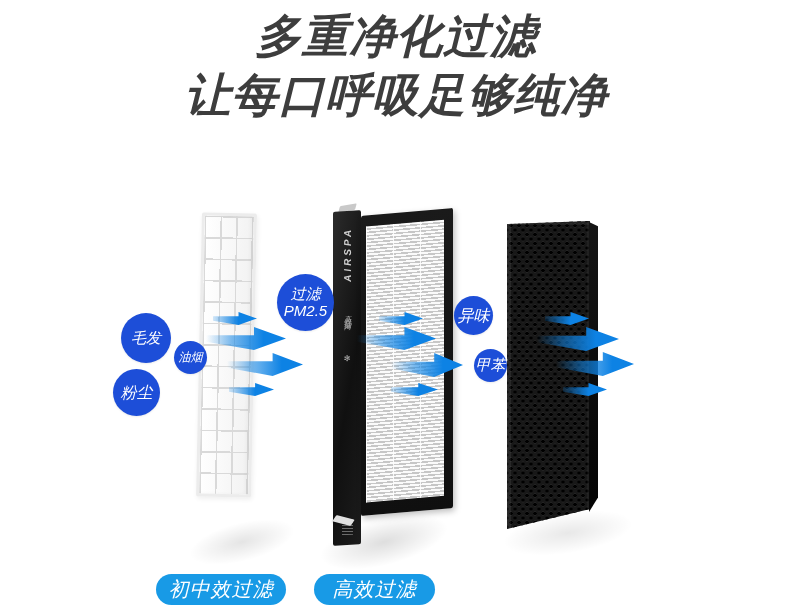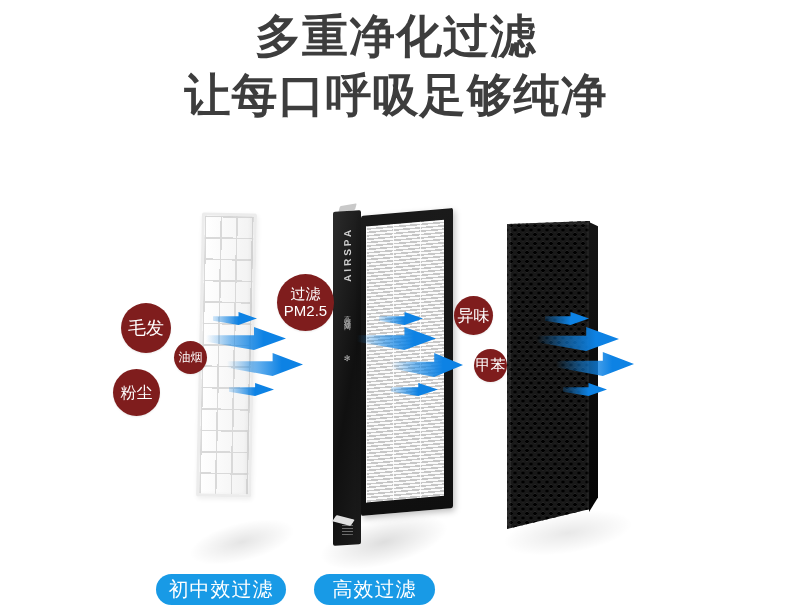--- a/index.html
+++ b/index.html
@@ -1,17 +1,17 @@
 <!DOCTYPE html>
 <html><head>
 <meta charset="utf-8">
 <style>
   html,body{margin:0;padding:0;background:#ffffff;}
   body{font-family:"Liberation Sans","DejaVu Sans",sans-serif;}
-  #stage{position:relative;width:792px;height:610px;background:#ffffff;overflow:hidden;margin:0 auto;}
+  #stage{position:relative;width:792px;height:610px;background:#ffffff;overflow:hidden;margin:0 auto;font-style:italic;}
 
   
   .headline{position:absolute;top:6px;left:0;width:792px;text-align:center;color:#3d3d3d;
             font-weight:700;letter-spacing:1px;}
   .headline .l1{font-size:46px;line-height:60px;}
   .headline .l2{font-size:46px;line-height:58px;}
 
   
   .floor-shadow{position:absolute;border-radius:50%;
     background:radial-gradient(ellipse at center, rgba(0,0,0,.13) 0%, rgba(0,0,0,0) 68%);}
@@ -68,24 +68,24 @@
     background:linear-gradient(180deg,#151515,#040404);}
 
   
   .arrow{position:absolute;}
   .arrow.big{clip-path:polygon(0 36%,60% 36%,60% 0,100% 50%,60% 100%,0 64%);
     background:linear-gradient(90deg,rgba(18,133,228,0) 0%,rgba(18,133,228,.55) 32%,#0d82e4 72%);}
   .arrow.small{clip-path:polygon(0 33%,58% 33%,58% 0,100% 50%,58% 100%,0 67%);
     background:linear-gradient(90deg,rgba(18,133,228,.18) 0%,#0d82e4 58%);}
 
   
-  .bubble{position:absolute;border-radius:50%;background:#7f1d1d;color:#ffffff;
+  .bubble{position:absolute;border-radius:50%;background:#1d4ed8;color:#ffffff;
     display:flex;flex-direction:column;align-items:center;justify-content:center;
     text-align:center;line-height:1.12;box-shadow:0 1px 2px rgba(0,0,0,.08);}
-  #b-hair        {left:121px;top:303px;width:50px;height:50px;font-size:18px;}
+  #b-hair        {left:121px;top:313px;width:50px;height:50px;font-size:15px;}
   #b-oil         {left:174px;top:341px;width:33px;height:33px;font-size:12px;align-items:center;}
   #b-dust        {left:113px;top:369px;width:47px;height:47px;font-size:16px;}
   #b-pm25        {left:277px;top:274px;width:57px;height:57px;font-size:15px;}
   #b-odor        {left:454px;top:296px;width:39px;height:39px;font-size:16px;}
   #b-toluene     {left:474px;top:349px;width:33px;height:33px;font-size:15px;}
   #b-formaldehyde{left:450px;top:395px;width:48px;height:48px;font-size:17px;}
 
   
   .pill{position:absolute;top:574px;height:31px;border-radius:16px;background:#189ae6;
     color:#ffffff;font-size:20px;letter-spacing:1px;

